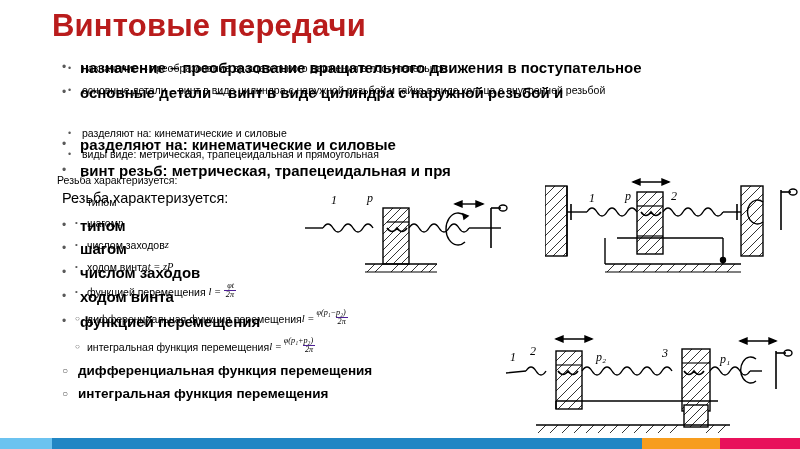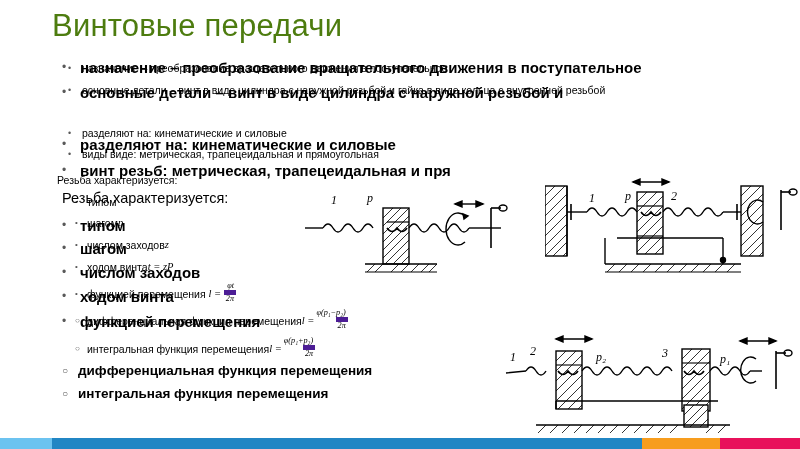--- a/index.html
+++ b/index.html
@@ -9,22 +9,22 @@
     font-family:"Liberation Sans", sans-serif;
     overflow:hidden;
     position:relative;
   }
   .slide{position:absolute;left:0;top:0;width:800px;height:449px;overflow:hidden;}
 
   
   .title{
     position:absolute;left:52px;top:8px;
     font-size:31px;
-    color:#4d7c0f;
-    font-weight:400;
+    color:#b91c1c;
+    font-weight:700;
     letter-spacing:.2px;
     white-space:nowrap;
   }
 
   
   .layer{position:absolute;left:0;top:0;width:800px;height:449px;}
 
   .li{
     position:absolute;
     white-space:nowrap;
@@ -57,21 +57,21 @@
     flex-direction:column;
     align-items:flex-end;
     vertical-align:middle;
     font-style:italic;
     font-family:"Liberation Serif", serif;
     line-height:1;
     position:relative;
     top:-1px;
   }
   .frac .num{font-size:.78em;padding:0 2px;}
-  .frac .den{font-size:.78em;border-top:5px solid #4c1d95;padding:0 2px;}
+  .frac .den{font-size:.78em;border-top:1px solid #4c1d95;padding:0 2px;}
   .mth{font-family:"Liberation Serif", serif;font-style:italic;}
 
   
   .fig{position:absolute;}
   .fig svg{display:block;}
 
   
   .bottombar{position:absolute;left:0;bottom:0;width:800px;height:11px;display:flex;}
   .bottombar span{display:block;height:11px;}
 </style>

